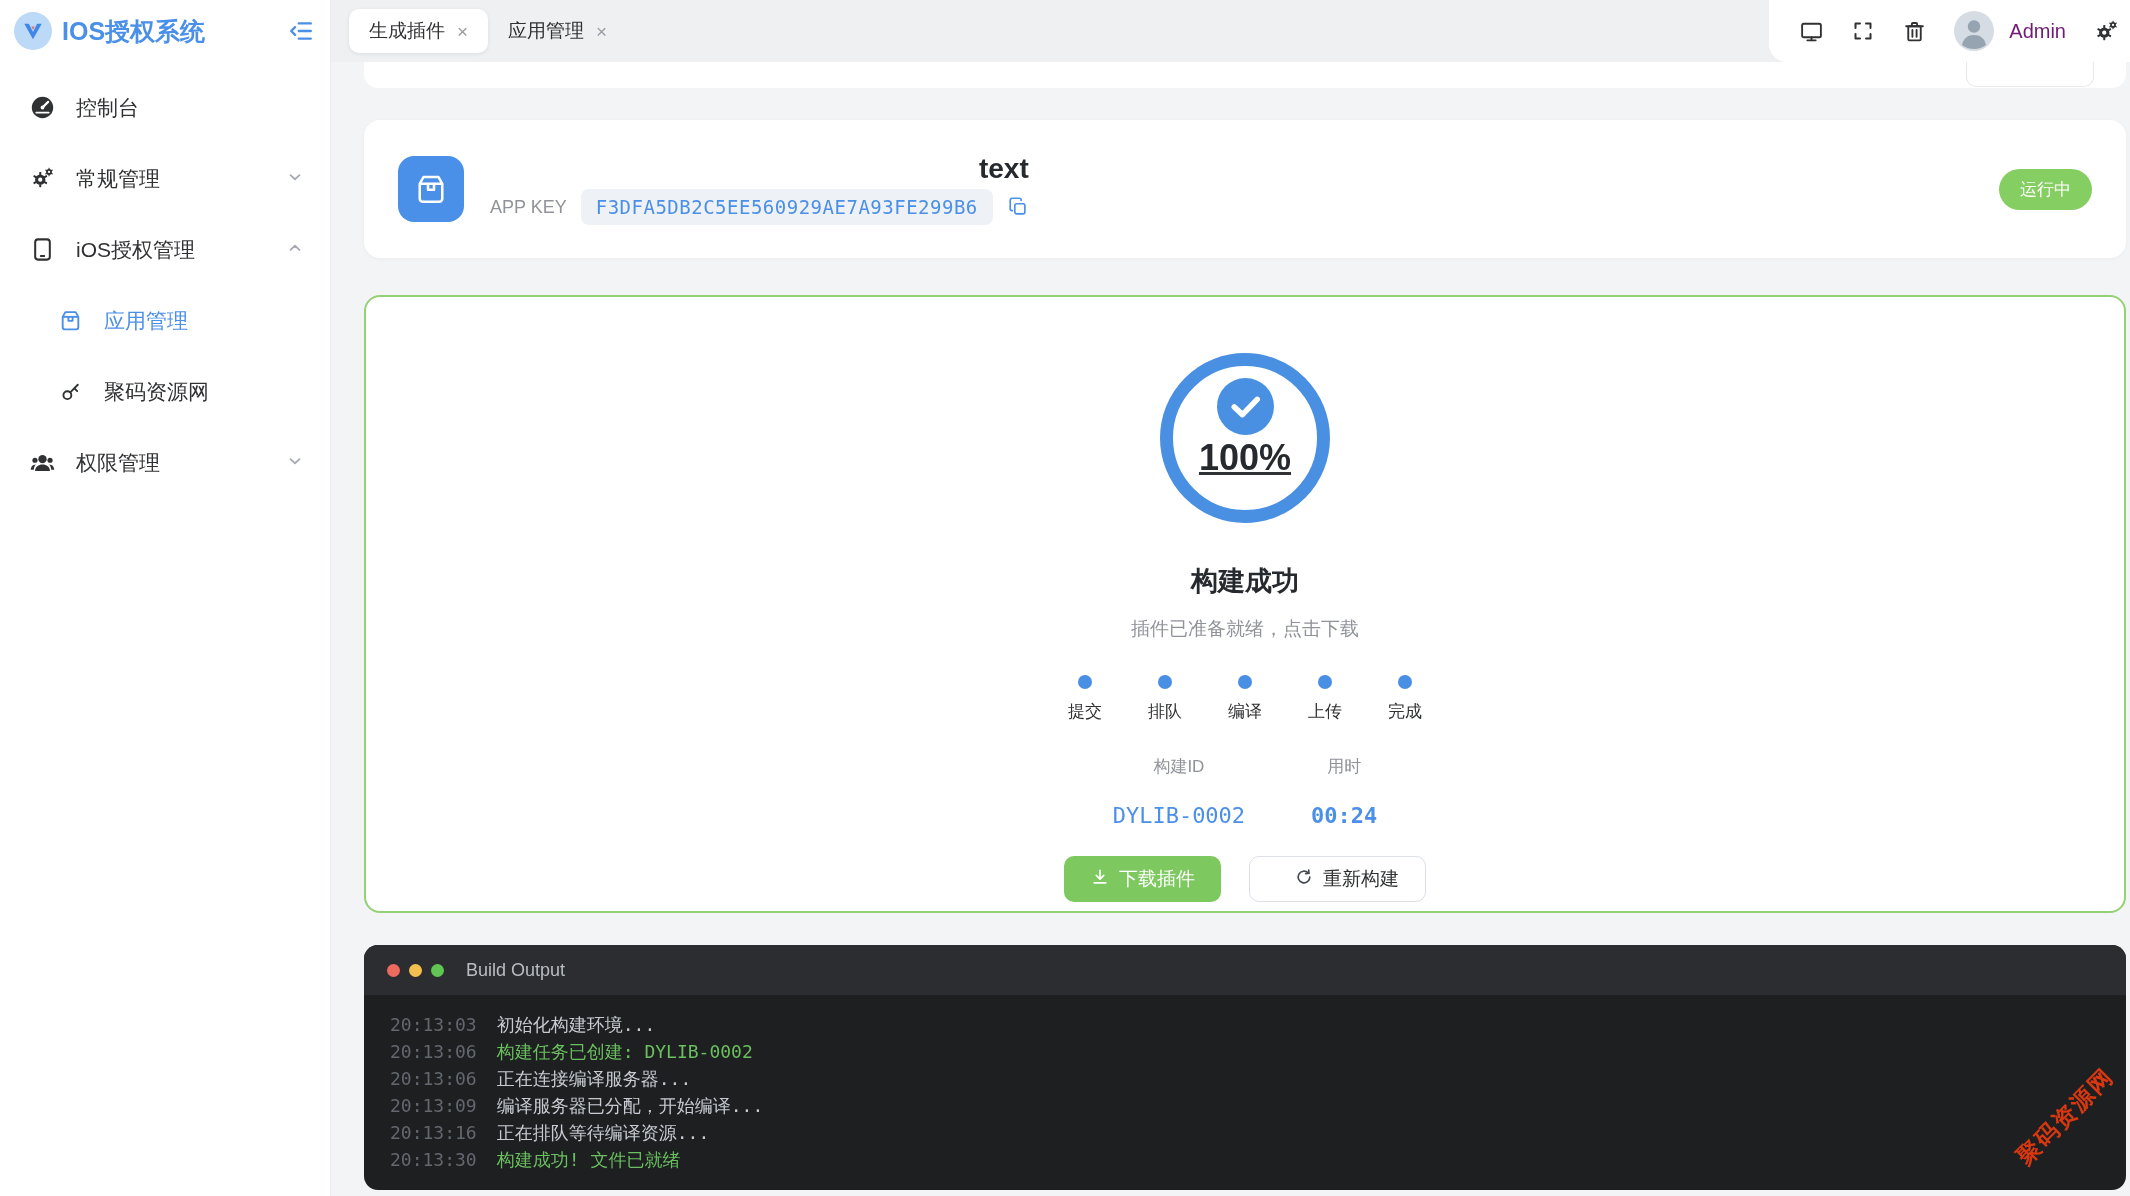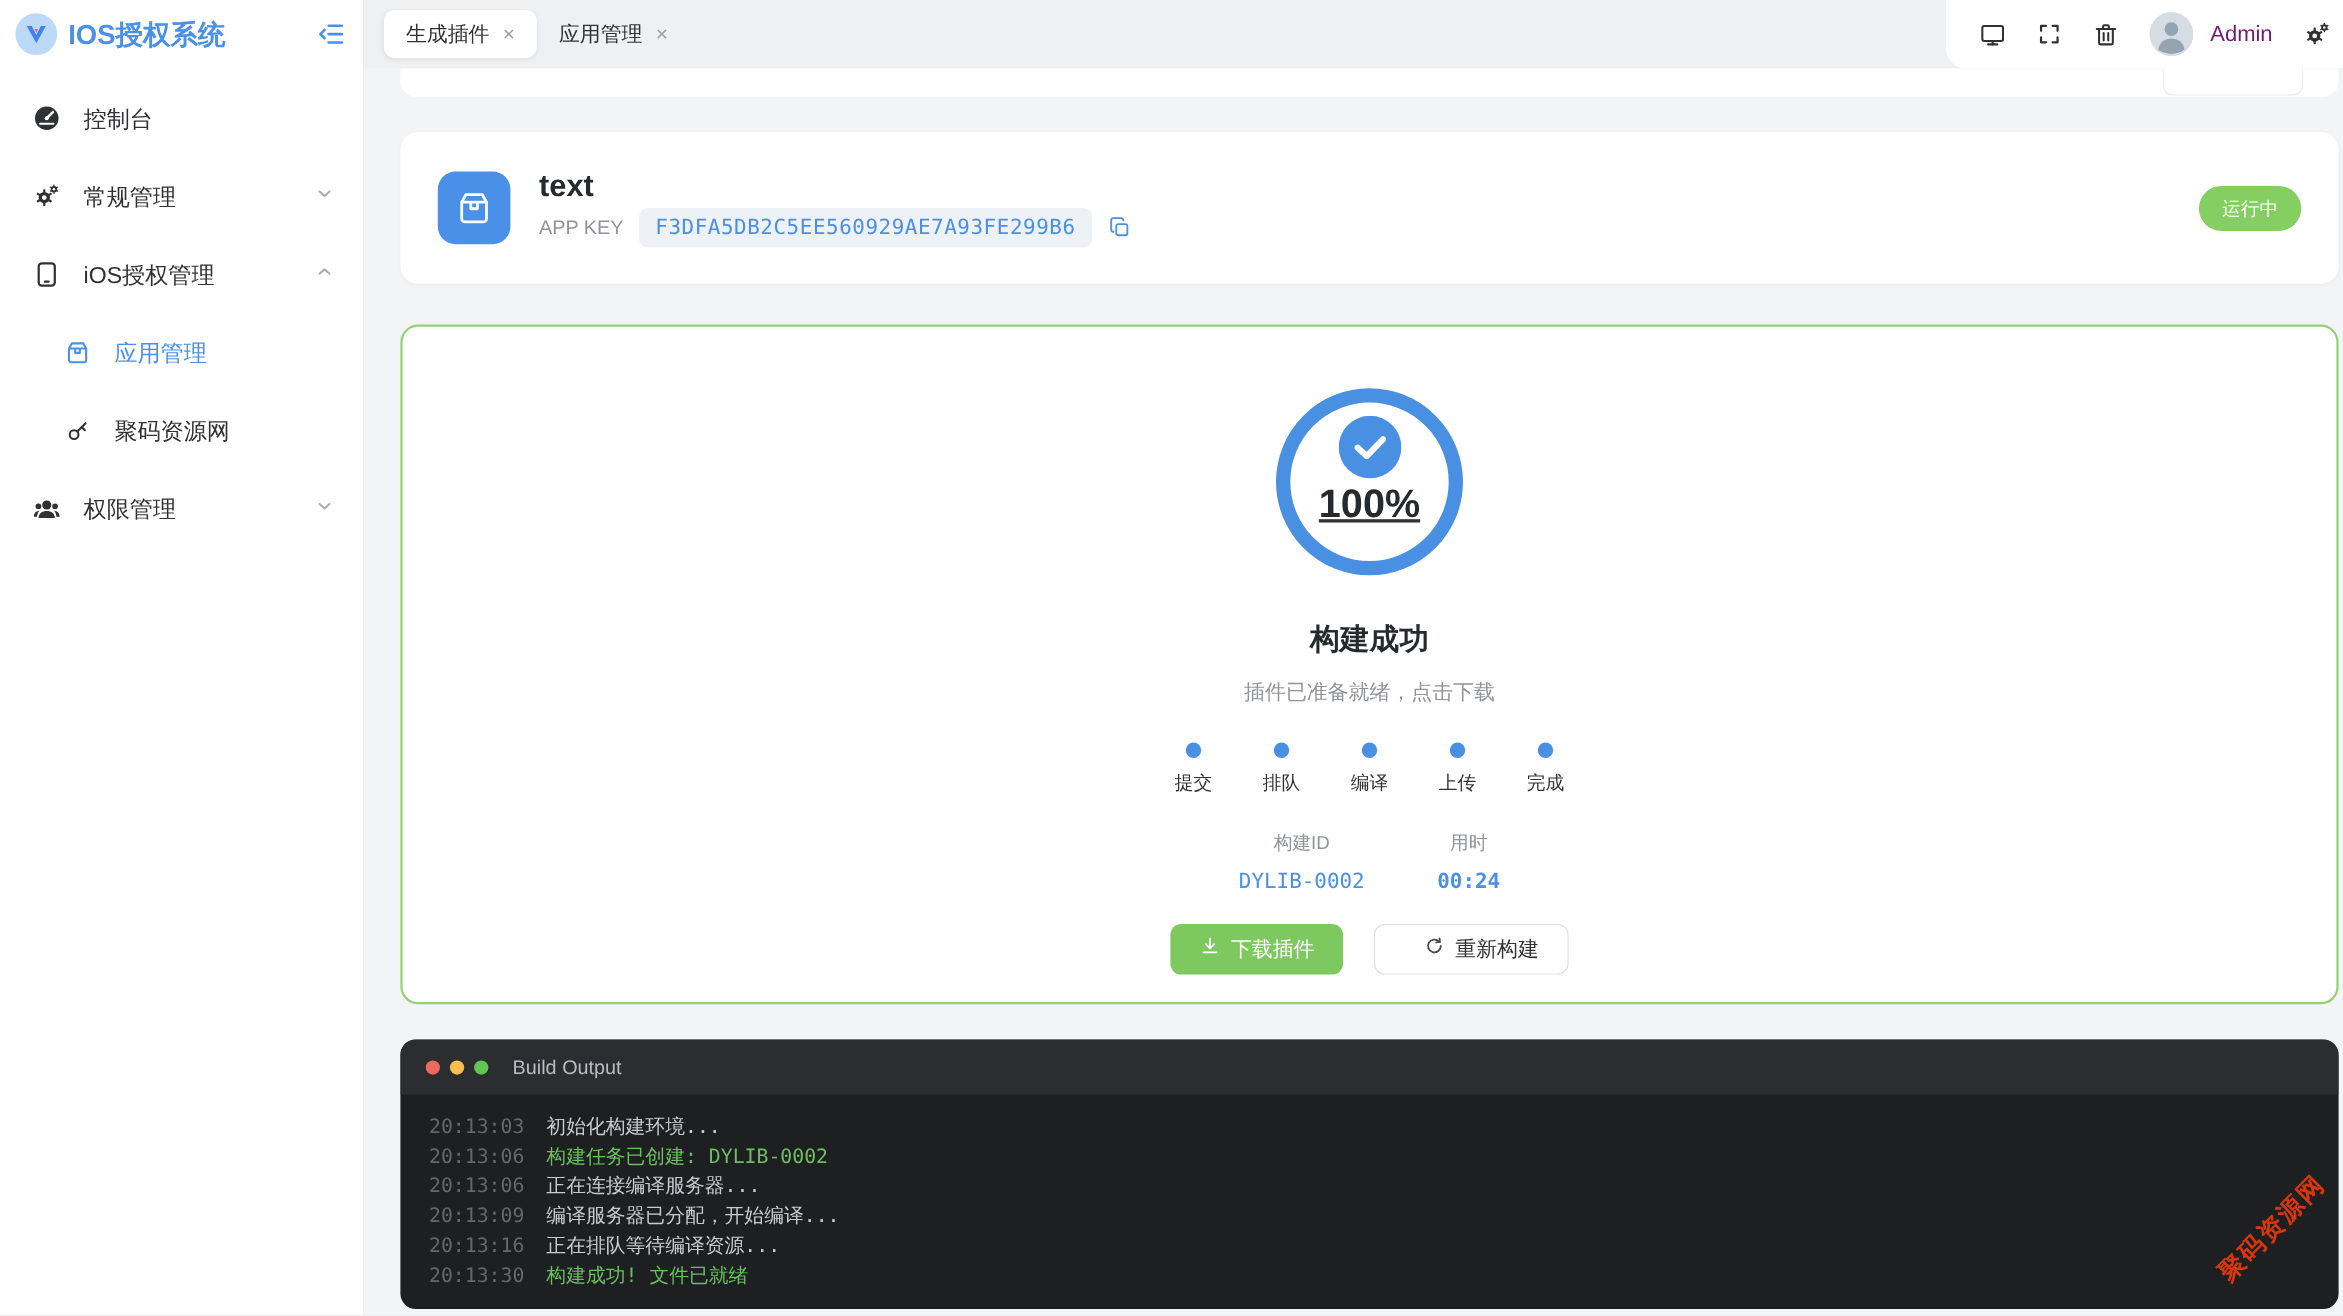--- a/index.html
+++ b/index.html
@@ -41,21 +41,21 @@
   
   .content{position:absolute;left:331px;top:62px;right:0;bottom:0;background:#f3f4f6;}
   .strip{position:absolute;left:33px;right:4px;top:0;height:26px;background:#fff;
     border-radius:0 0 14px 14px;}
 
   .app-card{position:absolute;left:33px;right:4px;top:58px;height:138px;background:#fff;
     border-radius:16px;box-shadow:0 1px 4px rgba(0,0,0,.04);display:flex;align-items:center;
     padding:0 34px;box-sizing:border-box;}
   .app-icon{width:66px;height:66px;border-radius:16px;background:#4a8fe8;display:flex;
     align-items:center;justify-content:center;flex:0 0 auto;}
-  .app-meta{margin-left:26px;display:flex;flex-direction:column;gap:4px;}
+  .app-meta{margin-left:26px;display:flex;flex-direction:column;gap:4px;align-items:flex-end;}
   .app-name{font-size:28px;font-weight:bold;color:#26292e;}
   .key-row{display:flex;align-items:center;gap:14px;}
   .key-label{font-size:18px;color:#909399;}
   .key-pill{background:#eef1f5;border-radius:8px;padding:7px 15px;
     font-family:"DejaVu Sans Mono",monospace;font-size:19px;color:#4a8fe8;letter-spacing:.5px;}
   .copy-btn{display:flex;align-items:center;cursor:pointer;}
   .status-badge{margin-left:auto;background:#85ce61;color:#fff;font-size:17px;
     padding:9px 21px;border-radius:999px;}
 
   
@@ -67,21 +67,21 @@
   .check-circle{margin-top:12px;display:flex;}
   .pct{font-size:36px;font-weight:bold;color:#26292e;margin-top:2px;}
   .b-title{margin-top:40px;font-size:27px;font-weight:bold;color:#26292e;}
   .b-sub{margin-top:17px;font-size:19px;color:#909399;}
   .steps{margin-top:33px;display:flex;gap:46px;}
   .step{display:flex;flex-direction:column;align-items:center;gap:11px;}
   .dot{width:14px;height:14px;border-radius:50%;background:#4a90e2;}
   .step-label{font-size:17px;color:#303133;}
   .binfo{margin-top:32px;display:flex;gap:66px;text-align:center;}
   .binfo-label{font-size:17px;color:#909399;}
-  .binfo-value{margin-top:12px;font-family:"DejaVu Sans Mono",monospace;font-size:19px;color:#4a8fe8;}
+  .binfo-value{margin-top:25px;font-family:"DejaVu Sans Mono",monospace;font-size:22px;color:#4a8fe8;}
   .binfo-value.time{font-weight:bold;}
   .actions{margin-top:28px;display:flex;gap:28px;}
   .btn{height:46px;border-radius:10px;font-size:19px;display:flex;align-items:center;gap:9px;
     padding:0 26px;cursor:pointer;font-family:"Liberation Sans",sans-serif;}
   .btn-green{background:#7dc85f;border:none;color:#fff;}
   .btn-plain{background:#fff;border:1px solid #dcdfe6;color:#303133;padding-left:44px;}
 
   
   .terminal{position:absolute;left:33px;right:4px;top:883px;bottom:6px;background:#1d1f21;
     border-radius:14px;overflow:hidden;}

